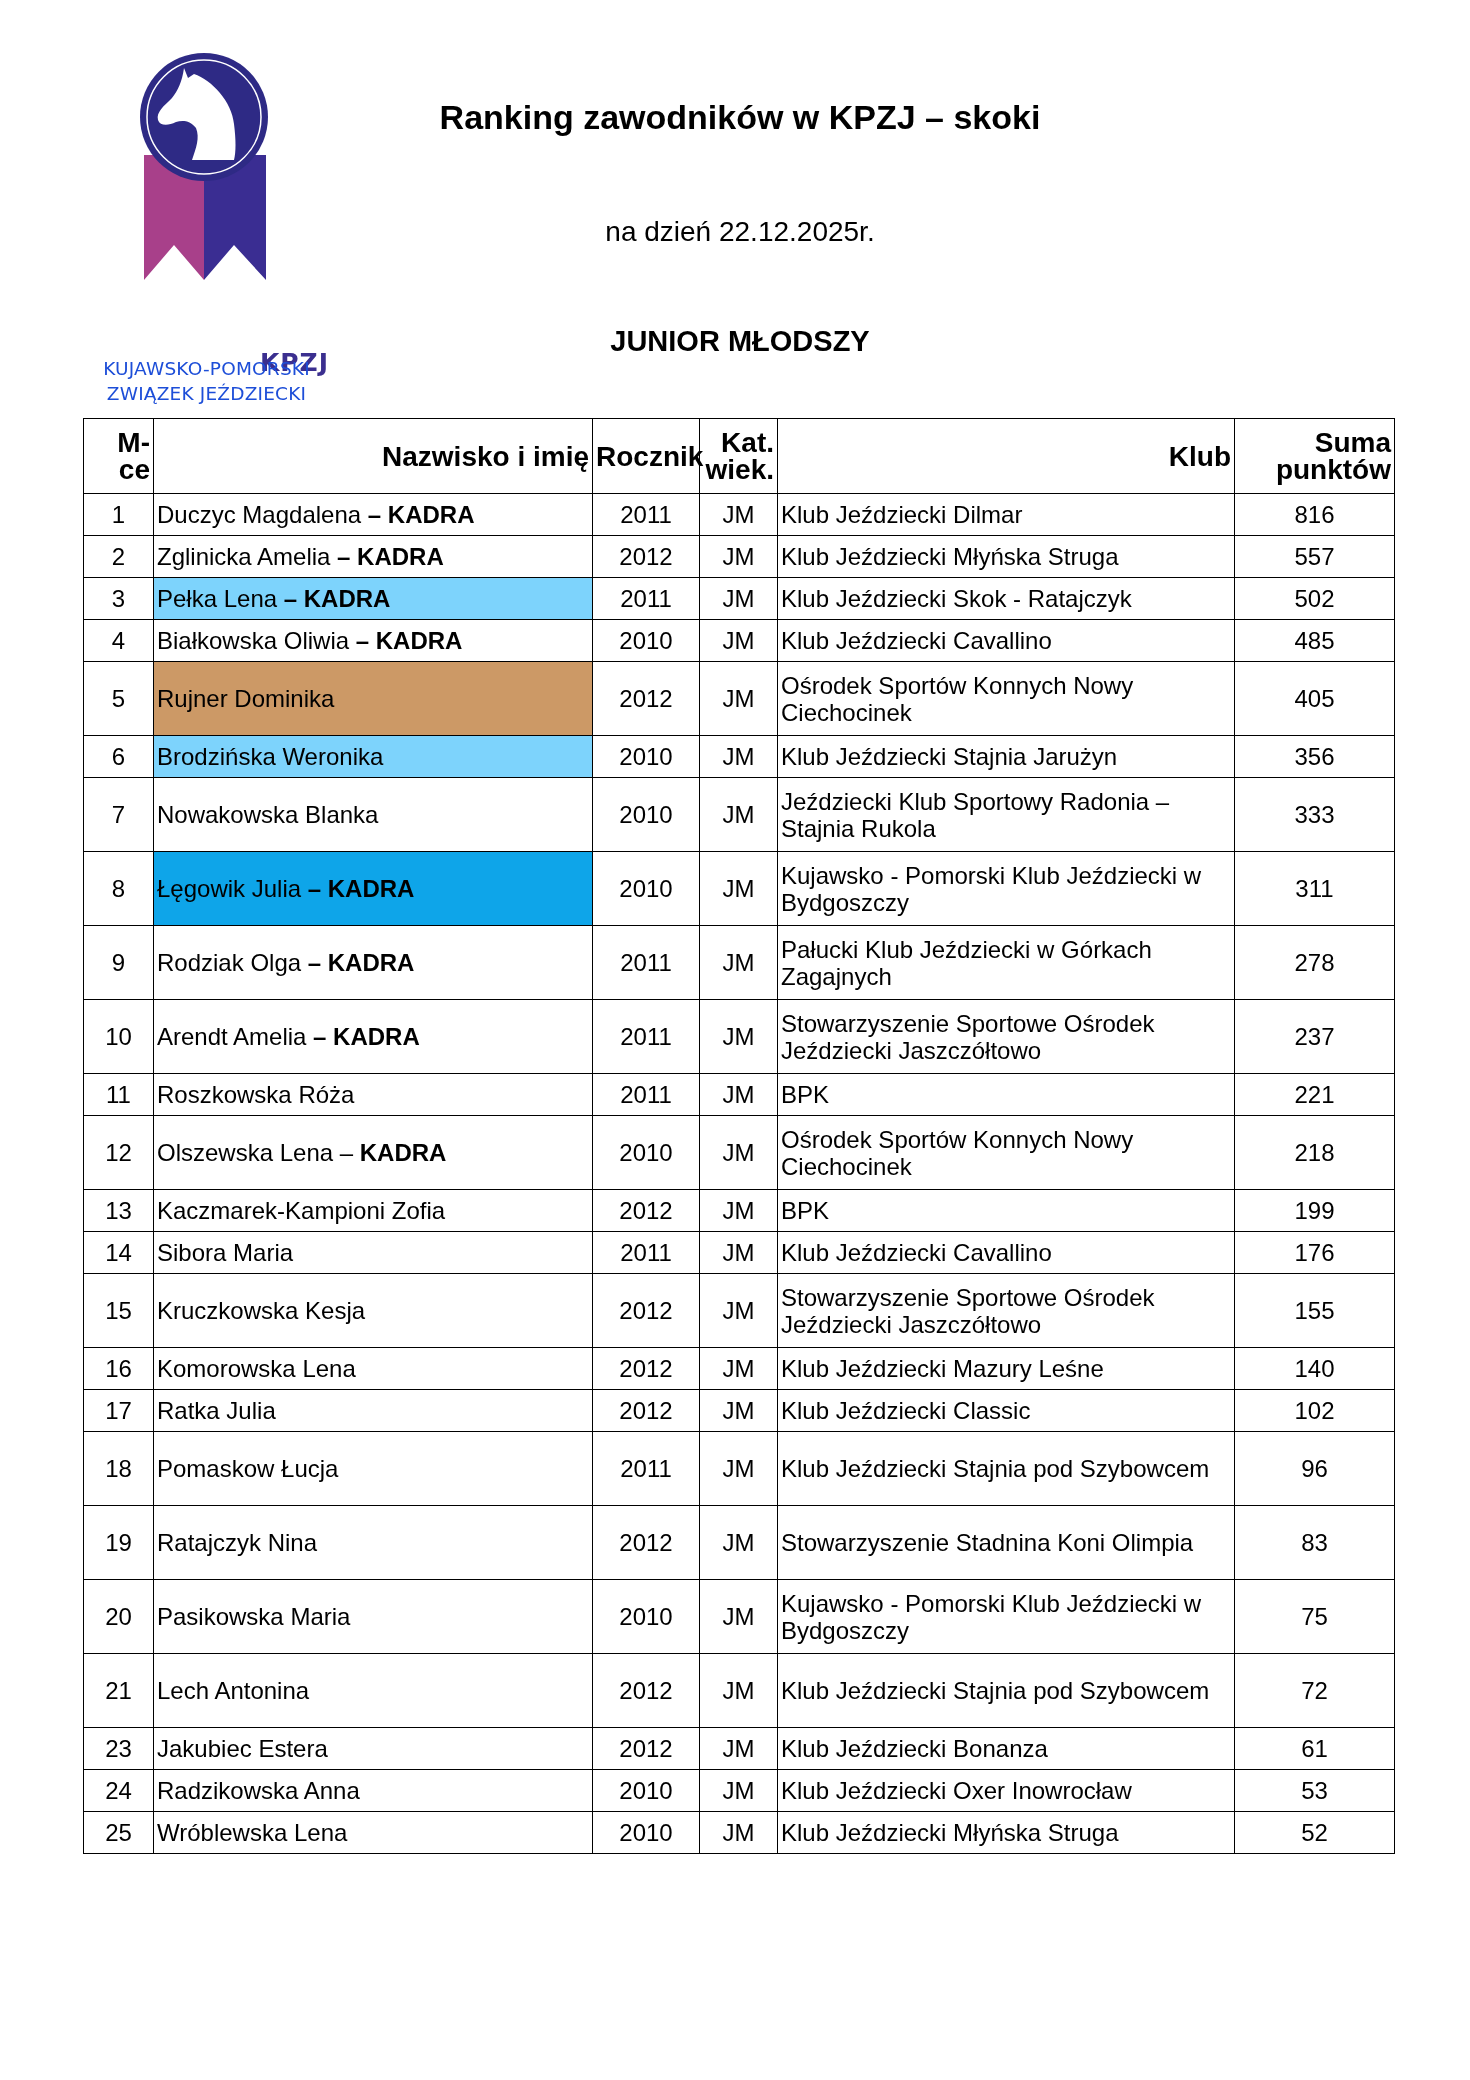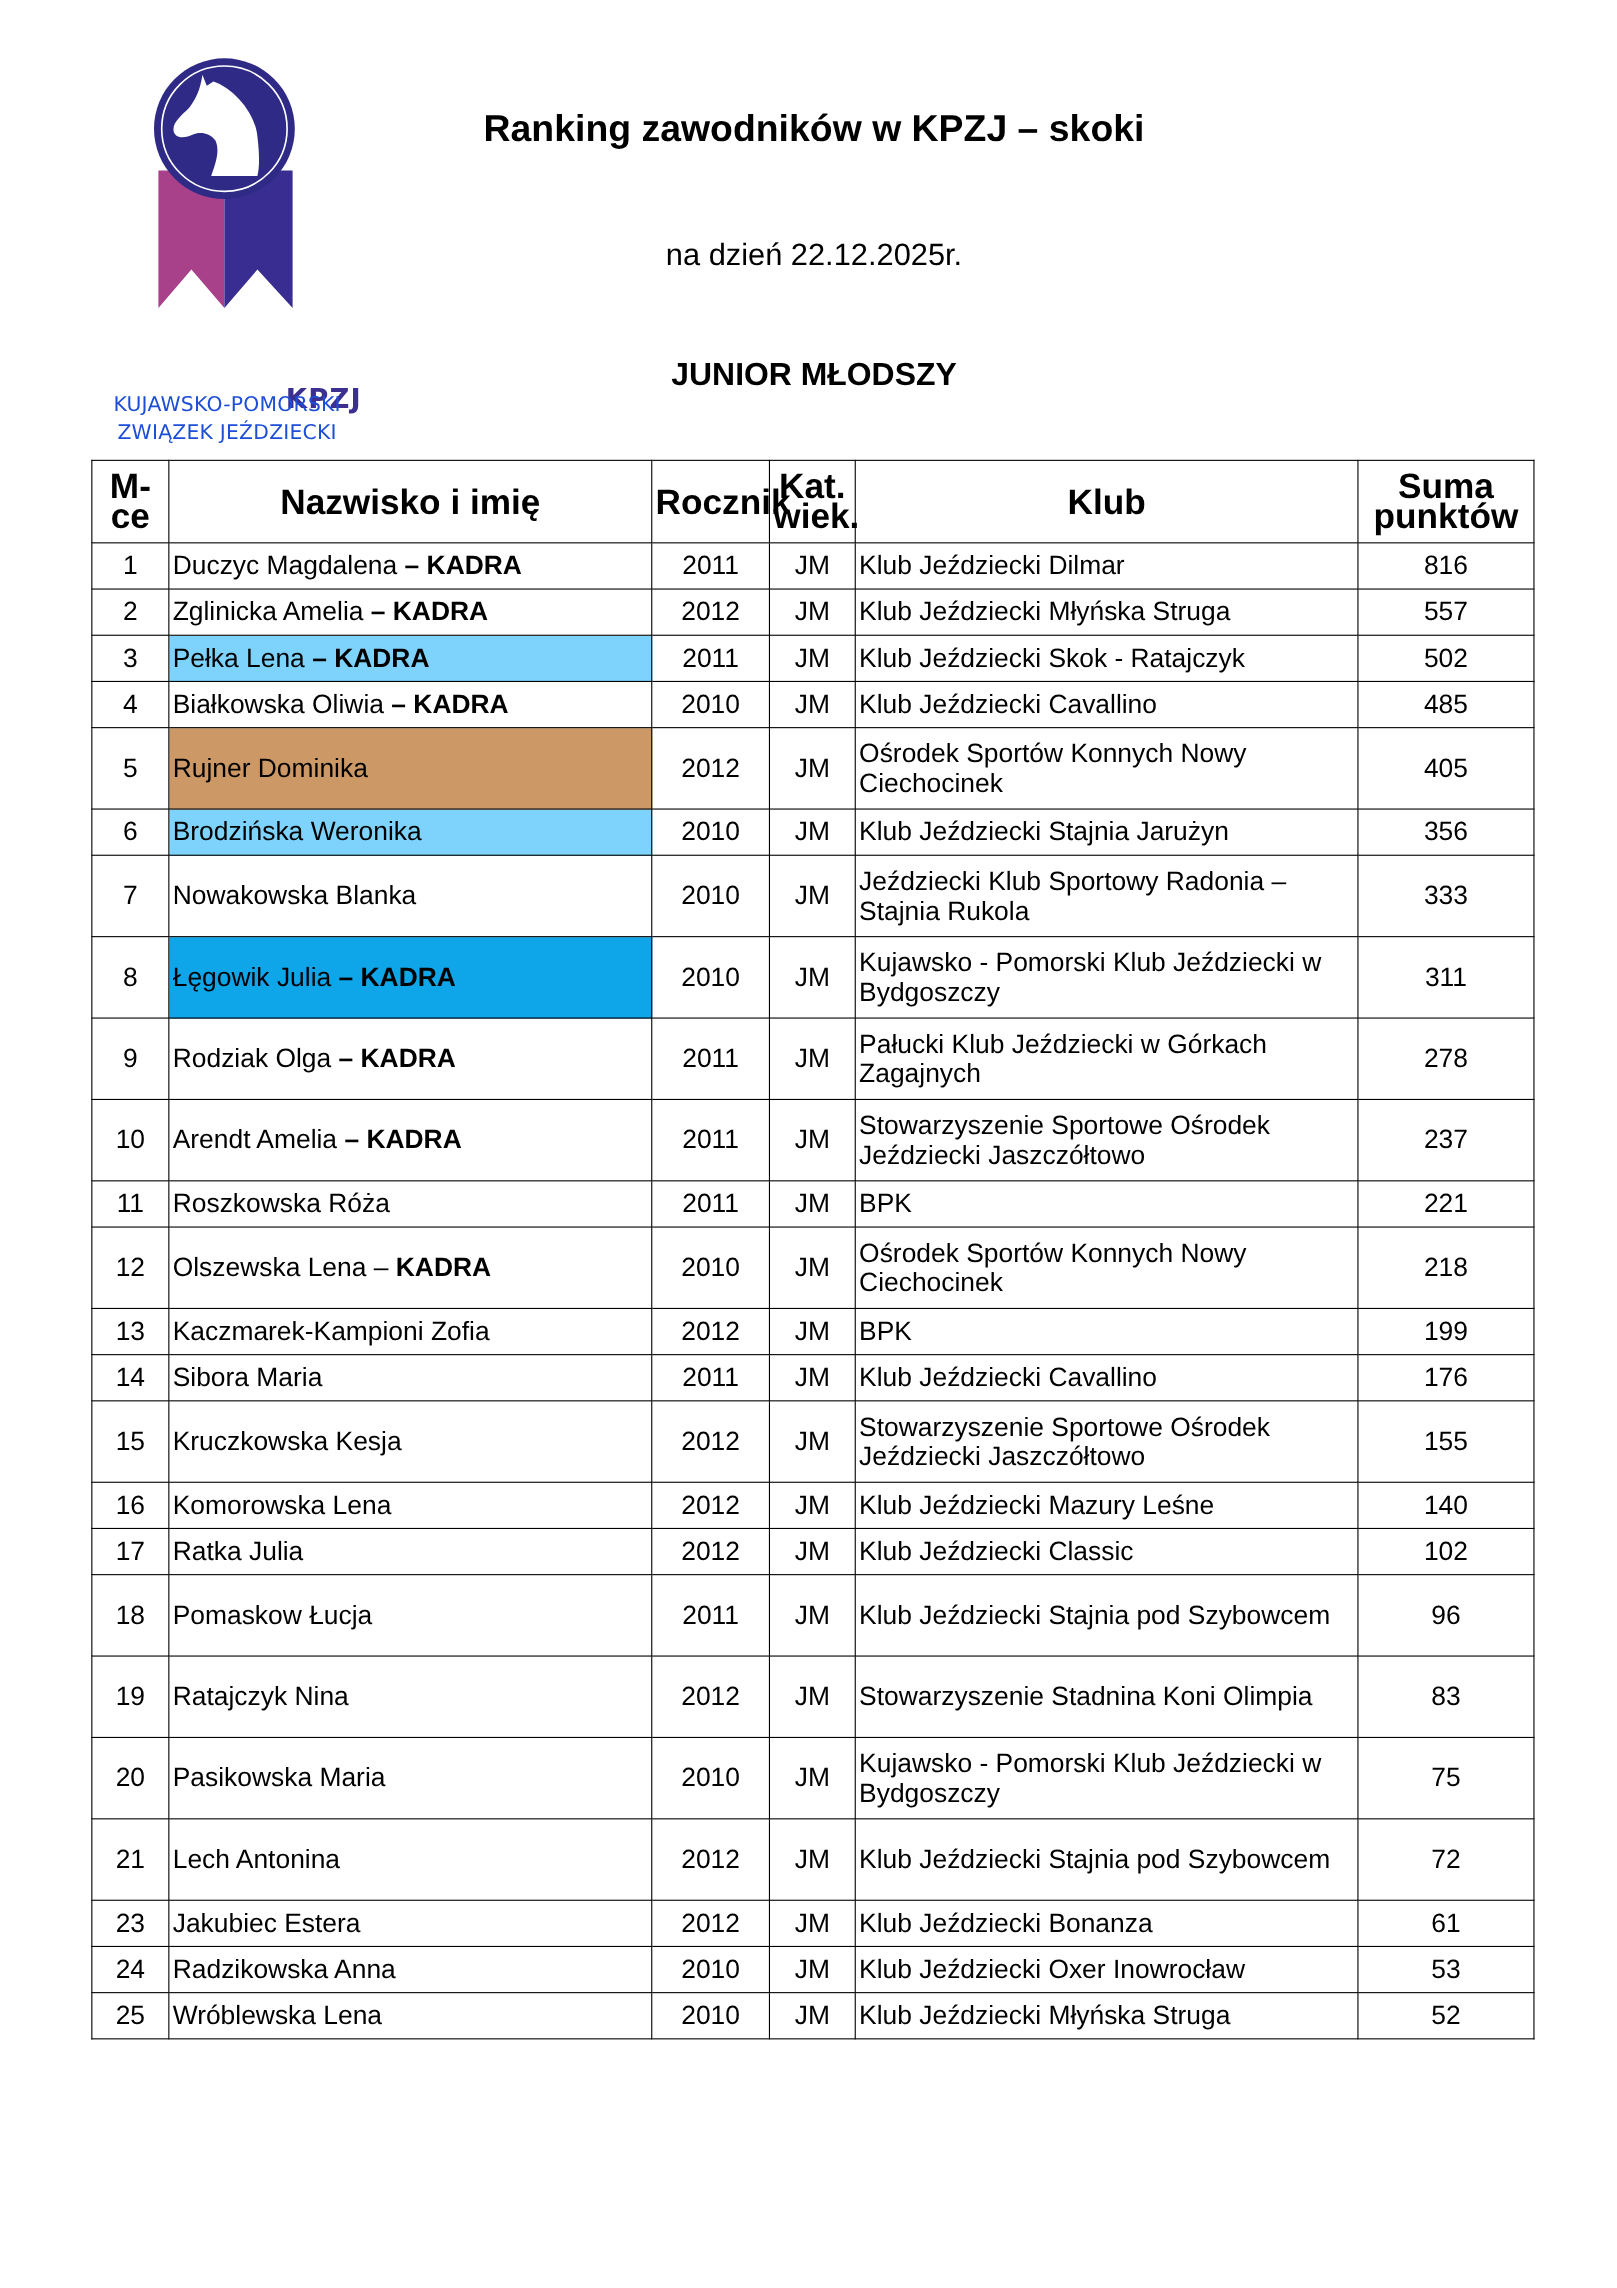--- a/index.html
+++ b/index.html
@@ -17,21 +17,21 @@
   .title { position: absolute; left: 360px; width: 760px; top: 98px; text-align: center;
            font-weight: bold; font-size: 34px; }
   .date { position: absolute; left: 360px; width: 760px; top: 216px; text-align: center; font-size: 28px; }
   .category { position: absolute; left: 360px; width: 760px; top: 325px; text-align: center;
               font-weight: bold; font-size: 29px; }
 
   table.ranking { position: absolute; left: 83px; top: 418px; border-collapse: collapse;
                   table-layout: fixed; width: 1311px; }
   table.ranking th, table.ranking td { border: 1.6px solid #000; padding: 0 3px; font-size: 24px;
                   line-height: 27px; vertical-align: middle; }
-  table.ranking th { font-weight: bold; text-align: center; height: 74px; font-size: 32px; }
+  table.ranking th { font-weight: bold; text-align: right; height: 74px; font-size: 28px; }
   td.c { text-align: center; }
   td.l { text-align: left; }
   tr.single td { height: 41px; }
   tr.double td { height: 73px; }
   .kadra { font-weight: bold; }
   .hl-gray { background: #7dd3fc; }
   .hl-bronze { background: #cc9966; }
   .hl-yellow { background: #0ea5e9; }
 </style>
 </head>

